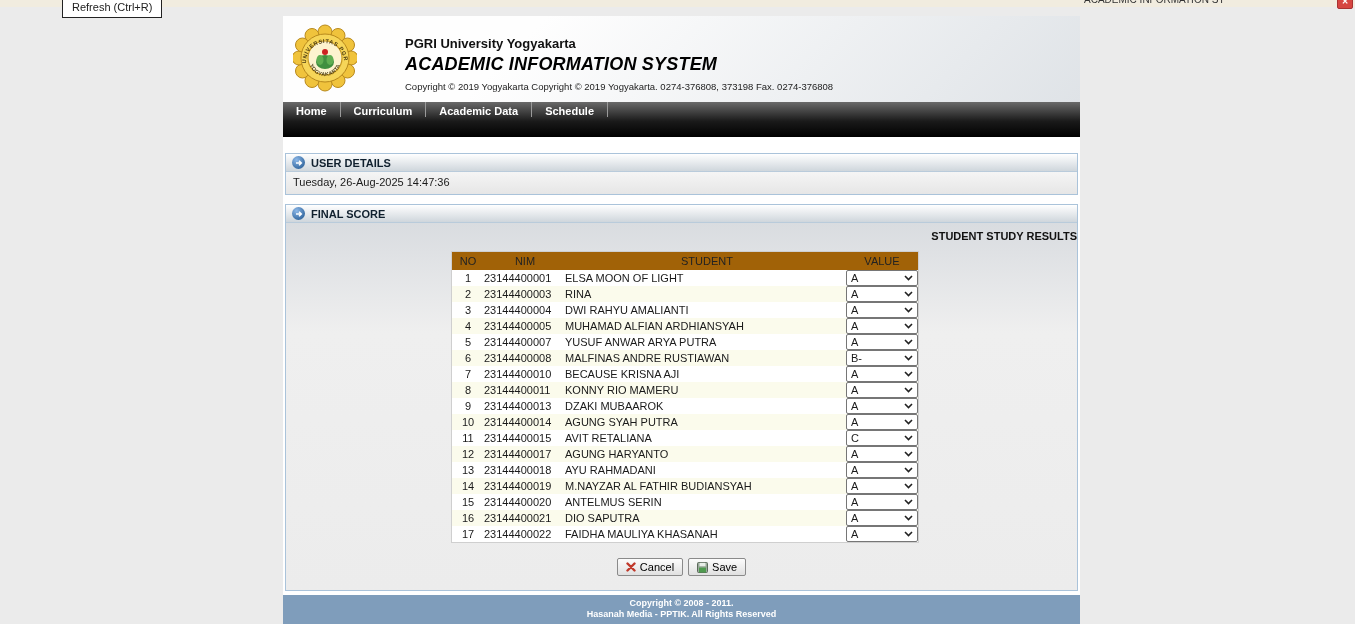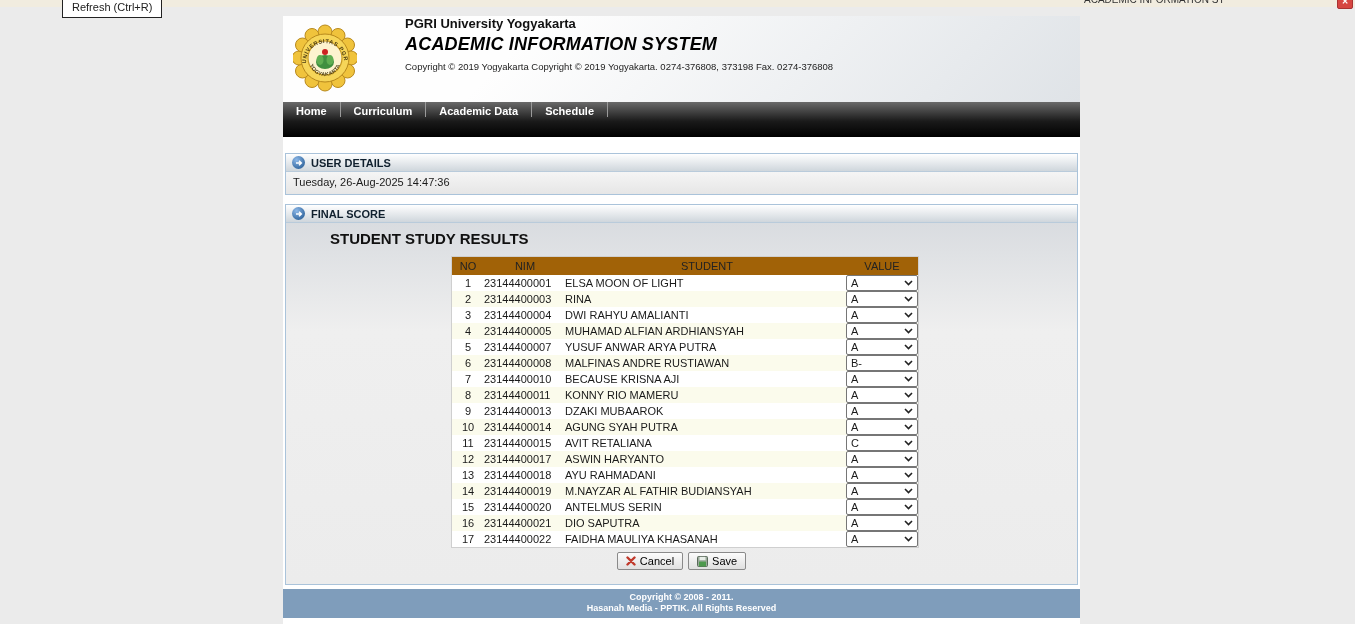--- a/index.html
+++ b/index.html
@@ -10,21 +10,21 @@
   .win-close{position:absolute;top:-6px;right:2px;width:14px;height:13px;background:#d64541;
     border:1px solid #a83232;border-radius:2px;color:#fff;font-size:8px;font-weight:bold;
     display:flex;align-items:center;justify-content:center;}
   .tooltip{position:absolute;left:62px;top:-3px;background:#fff;border:1px solid #222;
     padding:3px 9px 4px 9px;font-size:11px;color:#222;white-space:nowrap;}
   
   .container{position:absolute;left:283px;top:16px;width:797px;background:#ffffff;padding-bottom:8px;}
   
   .banner{height:86px;background:linear-gradient(135deg,#fefefe 30%,#dfe3e7);position:relative;}
   .logo{position:absolute;left:10px;top:7px;width:64px;height:70px;}
-  .banner-text{position:absolute;left:122px;top:0;}
+  .banner-text{position:absolute;left:122px;top:20px;}
   .uni-name{font-size:13px;font-weight:bold;color:#111;}
   .sys-name{font-size:18px;font-weight:bold;font-style:italic;color:#000;margin-top:3px;letter-spacing:.2px;}
   .copy-line{font-size:9.5px;font-weight:normal;color:#222;margin-top:6px;}
   
   .nav{height:35px;background:linear-gradient(#6a6a6a,#1a1a1a 55%,#000);display:flex;align-items:flex-start;}
   .nav-item{color:#fff;font-size:11px;font-weight:bold;padding:3px 13px 0 13px;border-right:1px solid #9a9a9a;cursor:pointer;}
   .gap16{height:16px;background:#fff;}
   .gap9{height:9px;background:#fff;}
   
   .section{margin:0 2px;border:1px solid #aac3da;}
@@ -34,33 +34,33 @@
   .arrow-badge{width:13px;height:13px;border-radius:50%;
     background:radial-gradient(circle at 35% 30%,#8db8e8,#3a6ea5 70%);
     display:flex;align-items:center;justify-content:center;flex:0 0 auto;}
   
   .ud-body{background:linear-gradient(#f5f5f5,#e6e6e6);padding:4px 7px 6px 7px;font-size:11px;color:#1a1a1a;}
   .welcome-row{display:flex;align-items:center;margin-top:3px;}
   .logout-btn{margin-left:16px;font-size:11px;padding:2px 11px;background:linear-gradient(#f8f8f8,#dcdcdc);
     border:1px solid #8a8a8a;border-radius:2px;cursor:pointer;font-family:"Liberation Sans",sans-serif;}
   
   .fs-body{background:linear-gradient(#d9dce0,#efefef 30%,#ececec);padding:7px 0 14px 0;}
-  .table-title{text-align:left;font-size:15px;font-weight:bold;color:#111;margin-bottom:9px;margin-left:44px;}
+  .table-title{text-align:right;font-size:11px;font-weight:bold;color:#111;margin-bottom:9px;}
   table.results{margin-left:165px;width:468px;border-collapse:collapse;background:#fff;
     border:1px solid #cfcfcf;font-size:11px;color:#1a1a1a;}
   table.results th{font-weight:normal;background:#a16207;height:16px;color:#222;}
   table.results td{height:15px;padding:0;}
   .c-no{width:30px;text-align:center;}
   .c-nim{width:78px;padding-left:2px;}
   .c-student{padding-left:4px;}
   .c-value{width:70px;text-align:center;}
   tr.data-row:nth-child(even){background:#fbfbec;}
   .val-select{width:62px;height:14px;margin:0 auto;background:#fff;border:1px solid #767676;border-radius:2px;
     display:flex;align-items:center;justify-content:space-between;padding:0 4px;cursor:pointer;}
-  .btn-row{display:flex;justify-content:center;gap:5px;margin-top:4px;align-items:center;}
+  .btn-row{display:flex;justify-content:center;gap:5px;margin-top:15px;align-items:center;}
   .form-btn{display:inline-flex;align-items:center;gap:4px;font-size:11px;padding:2px 8px;
     background:linear-gradient(#fcfcfc,#e0e0e0);border:1px solid #8a8a8a;border-radius:2px;cursor:pointer;
     font-family:"Liberation Sans",sans-serif;}
   
   .footer{margin-top:4px;height:26px;background:#7f9dbb;color:#fff;text-align:center;
     font-size:9px;font-weight:bold;line-height:11px;padding-top:3px;}
 </style>
 </head>
 <body>
 
@@ -300,21 +300,21 @@
         <span>C</span>
         <svg width="9" height="6" viewBox="0 0 9 6">
           <path d="M1 1 L4.5 4.5 L8 1" stroke="#222" stroke-width="1.6" fill="none"></path>
         </svg>
       </div>
     </td>
   </tr>
             <tr class="data-row">
     <td class="c-no">12</td>
     <td class="c-nim">23144400017</td>
-    <td class="c-student">ASWIN HARYANTO</td>
+    <td class="c-student">AGUNG HARYANTO</td>
     <td class="c-value">
       <div class="val-select">
         <span>A</span>
         <svg width="9" height="6" viewBox="0 0 9 6">
           <path d="M1 1 L4.5 4.5 L8 1" stroke="#222" stroke-width="1.6" fill="none"></path>
         </svg>
       </div>
     </td>
   </tr>
             <tr class="data-row">

